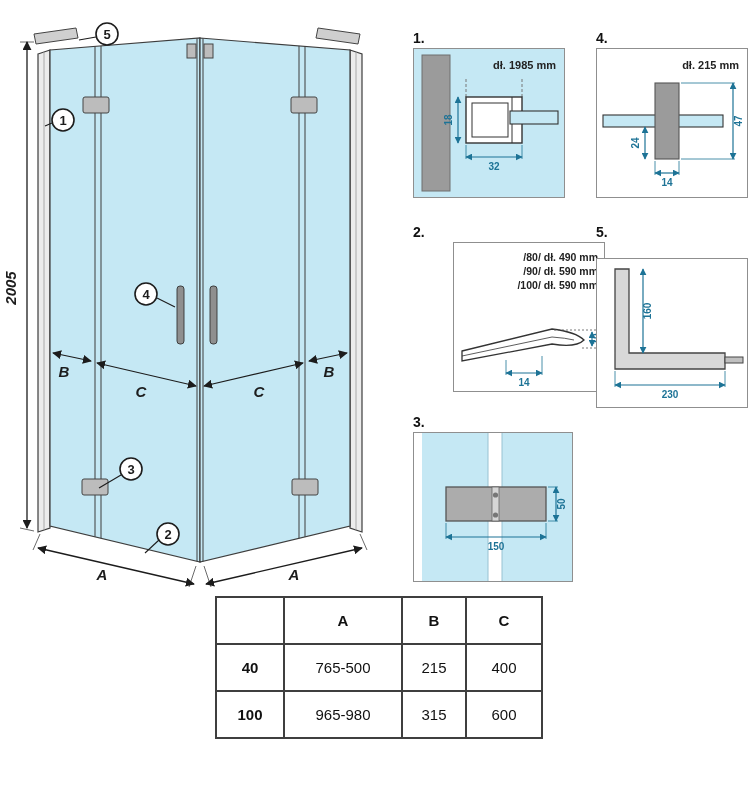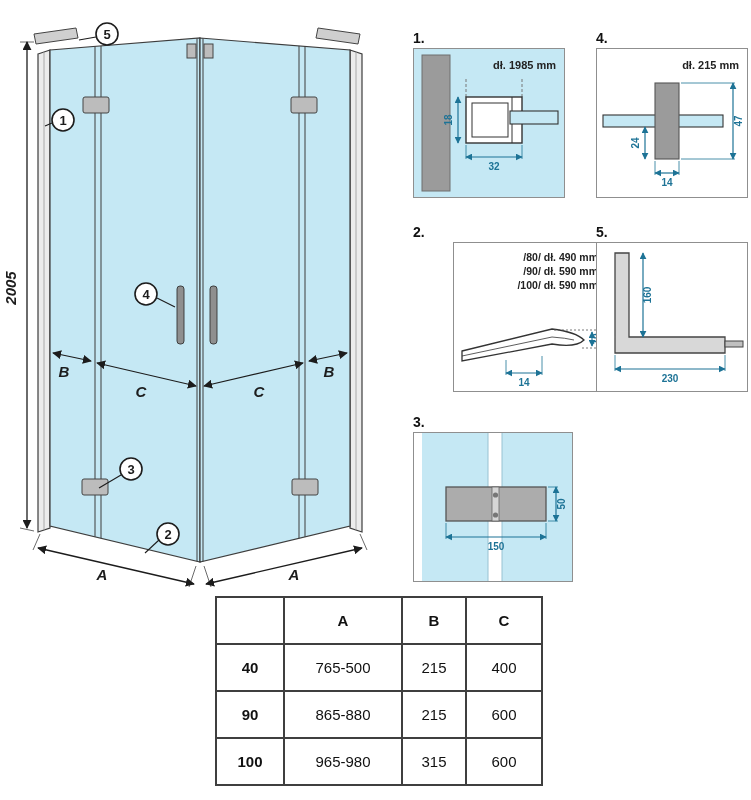--- a/index.html
+++ b/index.html
@@ -214,21 +214,21 @@
       <line class="dim-detail-line" x1="138" y1="89" x2="138" y2="103" marker-start="url(#a2)" marker-end="url(#a2)"></line>
       <text class="dim-detail-text" x="146" y="96" transform="rotate(-90 146 96)">10</text>
       <line class="dim-ext" x1="52" y1="117" x2="52" y2="132"></line>
       <line class="dim-ext" x1="88" y1="113" x2="88" y2="132"></line>
       <line class="dim-detail-line" x1="52" y1="130" x2="88" y2="130" marker-start="url(#a2)" marker-end="url(#a2)"></line>
       <text class="dim-detail-text" x="70" y="143">14</text>
     </svg>
   </div>
 
   <div class="detail-label" style="left:596px; top:224px;">5.</div>
-  <div class="detail-box" style="left:596px; top:242px;">
+  <div class="detail-box" style="left:596px; top:258px;">
     <svg width="150" height="148" viewBox="0 0 150 148">
       <defs>
         <marker id="a5" viewBox="0 0 10 10" refX="9" refY="5" markerWidth="7" markerHeight="7" orient="auto-start-reverse" markerUnits="userSpaceOnUse">
           <path d="M0,0 L10,5 L0,10 Z" style="fill:var(--dim-detail,#1d7396)"></path>
         </marker>
       </defs>
       <rect x="0" y="0" width="150" height="148" fill="#fff"></rect>
       <path d="M18,10 L32,10 L32,94 L128,94 L128,110 L18,110 Z" fill="#d8d8d8" stroke="#444" stroke-width="1.3"></path>
       <rect x="128" y="98" width="18" height="6" fill="#c0c0c0" stroke="#444" stroke-width="1"></rect>
       <line class="dim-detail-line" x1="46" y1="10" x2="46" y2="94" marker-start="url(#a5)" marker-end="url(#a5)"></line>
@@ -277,26 +277,20 @@
       </tr>
     </thead>
     <tbody>
       <tr>
         <td class="c0 rowhead">40</td>
         <td class="c1">765-500</td>
         <td class="c2">215</td>
         <td class="c3">400</td>
       </tr>
       <tr>
-        <td class="c0 rowhead">90</td>
-        <td class="c1">865-880</td>
-        <td class="c2">215</td>
-        <td class="c3">600</td>
-      </tr>
-      <tr>
         <td class="c0 rowhead">100</td>
         <td class="c1">965-980</td>
         <td class="c2">315</td>
         <td class="c3">600</td>
       </tr>
     </tbody>
   </table>
 
 </div>
 

